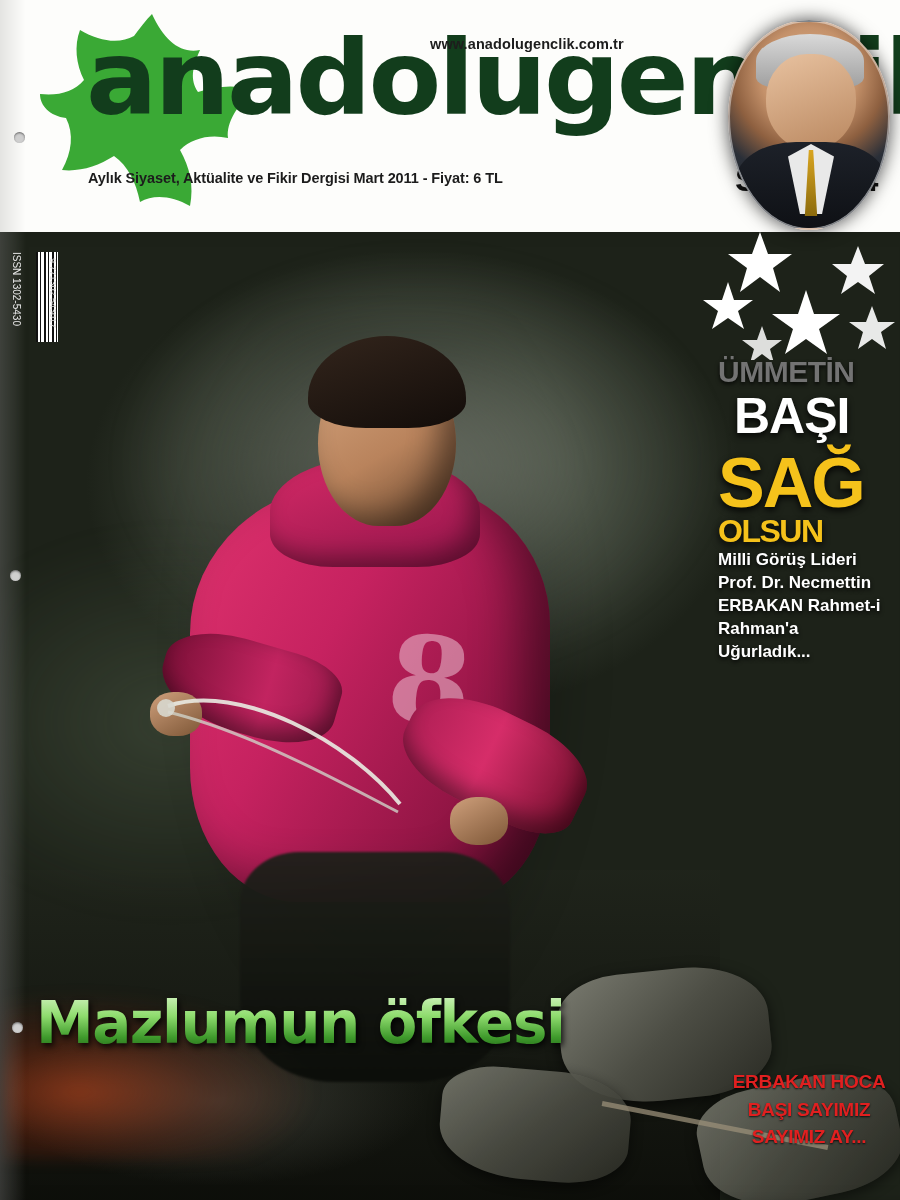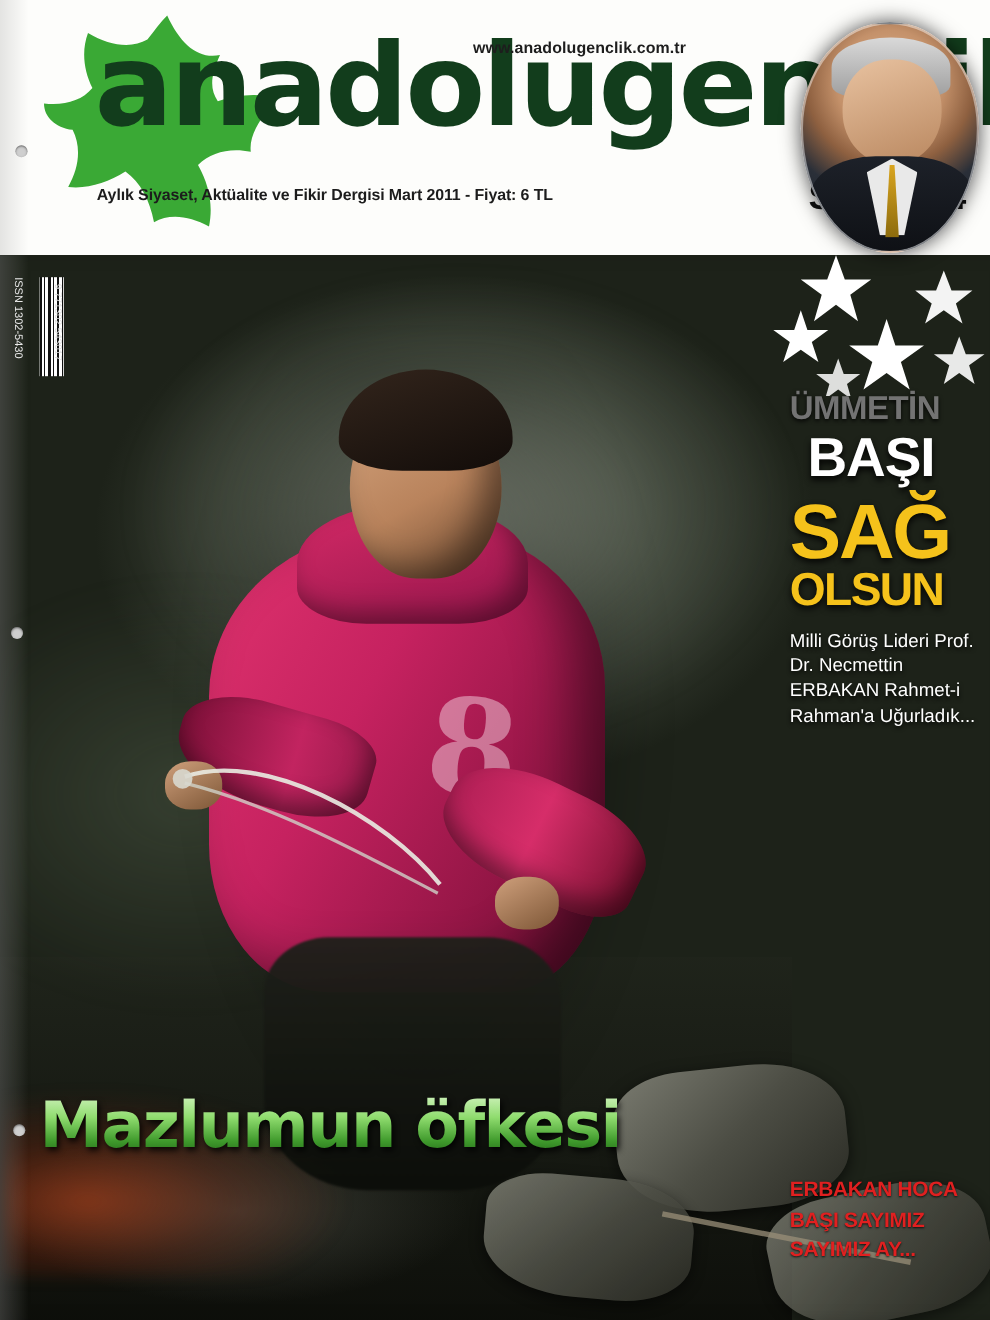--- a/index.html
+++ b/index.html
@@ -323,41 +323,42 @@
     font-size: 50px; font-weight: bold; color: #ffffff; letter-spacing: -1px;
     text-shadow: 0 3px 6px rgba(0,0,0,0.9);
     line-height: 0.95; margin: 0 0 10px 16px;
   }
   .sag, .olsun {
     font-size: 70px; font-weight: bold; color: #f5c21b; letter-spacing: -2px;
     line-height: 0.92;
     text-shadow: 0 3px 7px rgba(0,0,0,0.9);
     margin: 0;
   }
-  .olsun { font-size: 42px; letter-spacing: -1.5px; margin-top: 2px; }
+  .olsun { font-size: 32px; letter-spacing: -1.5px; margin-top: 2px; }
   .blurb {
-    margin-top: 16px;
+    margin-top: 3px;
     font-size: 17px;
-    font-weight: normal;
+    font-weight: bold;
     color: #ffffff;
     line-height: 1.35;
     text-shadow: 0 2px 4px rgba(0,0,0,0.9);
   }
   .promo {
     position: absolute;
     left: 718px; top: 1068px;
     width: 182px;
   }
   .promo div {
     font-size: 19px;
     font-weight: bold;
     color: #e02020;
     line-height: 1.45;
     letter-spacing: -0.3px;
     text-shadow: 0 1px 2px rgba(0,0,0,0.8);
+    text-align: center;
   }
 
   
   .headline {
     position: absolute;
     left: 36px;
     top: 992px;
     width: 650px;
   }
   .headline div {

